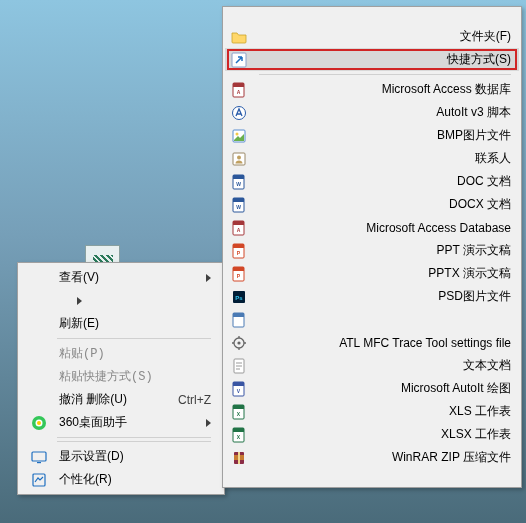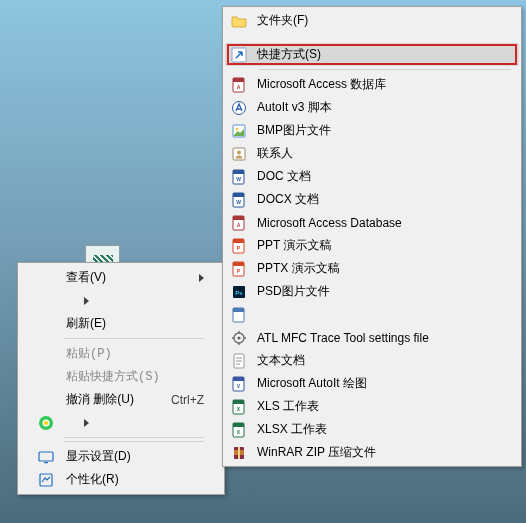--- a/index.html
+++ b/index.html
@@ -39,21 +39,21 @@
   .menu-item {
     display: flex;
     align-items: center;
     height: 23px;
     padding: 0 8px 0 4px;
     color: #000;
     white-space: nowrap;
     position: relative;
   }
   .menu-item.disabled { color: #888; font-family: Liberation Mono, monospace; }
-  .menu-item.highlighted { background: #d8d8d8; margin-top: 11px; }
+  .menu-item.highlighted { background: #d8d8d8; }
   .menu-item.boxed::after {
     content: "";
     position: absolute;
     left: 2px; right: 2px; top: 1px; bottom: 1px;
     border: 2px solid #d02525;
     pointer-events: none;
   }
   .menu-sep {
     height: 1px;
     background: #d0d0d0;
@@ -74,28 +74,29 @@
     width: 0; height: 0;
     border-top: 4px solid transparent;
     border-bottom: 4px solid transparent;
     border-left: 5px solid #404040;
     margin-left: 18px;
   }
   #primary-menu {
     left: 17px;
     top: 262px;
     width: 208px;
-    padding: 3px 12px;
+    padding: 3px 5px;
   }
   #primary-menu .mi-icon { width: 24px; }
   #sub-menu {
     left: 222px;
     top: 6px;
     width: 300px;
-    padding: 2px 2px;
+    padding: 18px 2px;
+    text-align: right;
   }
   svg { display: block; }
 </style>
 </head>
 <body>
 
 <div class="desktop-icon">
   <div class="desktop-icon-inner"></div>
 </div>
 
@@ -128,20 +129,21 @@
     <span class="mi-shortcut">Ctrl+Z</span>
   </div>
   <div class="menu-item">
     <span class="mi-icon">
       <svg width="16" height="16">
           <circle cx="8" cy="8" r="7" fill="#34c759"></circle>
           <circle cx="8" cy="8" r="3.5" fill="#fff"></circle>
           <circle cx="8" cy="8" r="2" fill="#ffcc00"></circle>
         </svg>
     </span>
+    <span class="mi-label">360桌面助手</span>
     <span class="mi-arrow"></span>
   </div>
   <div class="menu-sep"></div>
   <div class="menu-sep"></div>
   <div class="menu-item">
     <span class="mi-icon">
       <svg width="16" height="16">
           <rect x="1" y="3" width="14" height="9" rx="1" fill="none" stroke="#1e6fc0" stroke-width="1.2"></rect>
           <rect x="6" y="13" width="4" height="1.2" fill="#1e6fc0"></rect>
         </svg>

